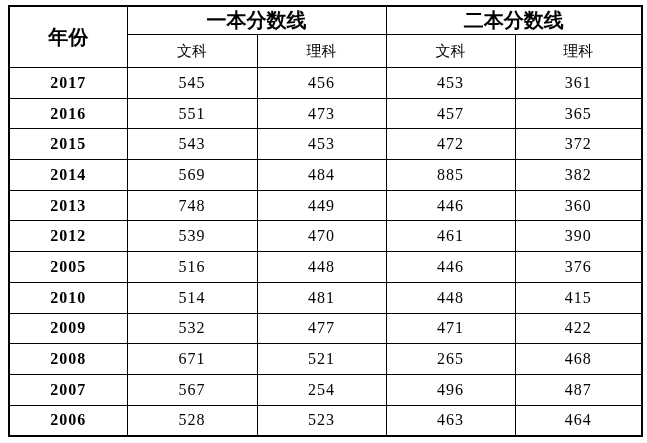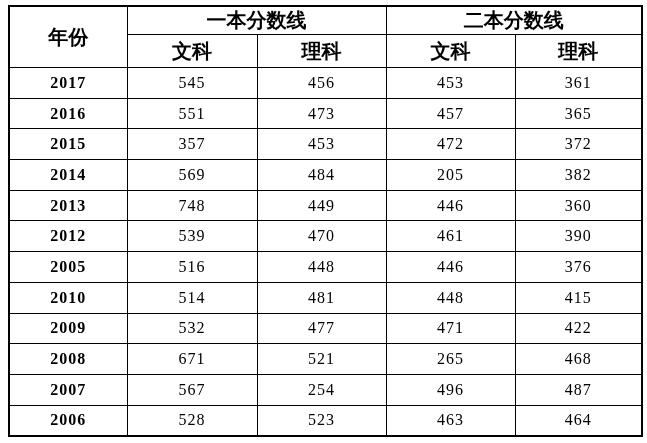--- a/index.html
+++ b/index.html
@@ -34,22 +34,22 @@
     overflow: hidden;
     white-space: nowrap;
   }
   tr.group-header-row th {
     height: 26px;
     font-size: 20px;
     font-weight: bold;
   }
   tr.sub-header-row th {
     height: 32px;
-    font-size: 20px;
-    font-weight: bold;
+    font-size: 15px;
+    font-weight: normal;
   }
   th.year-header {
     font-size: 15px;
     font-weight: bold;
   }
   tbody th.year-cell {
     height: 29.7px;
     font-size: 16px;
     font-weight: bold;
     letter-spacing: 1px;
@@ -95,30 +95,30 @@
         </tr>
         <tr>
           <th class="year-cell">2016</th>
           <td class="score-cell">551</td>
           <td class="score-cell">473</td>
           <td class="score-cell">457</td>
           <td class="score-cell">365</td>
         </tr>
         <tr>
           <th class="year-cell">2015</th>
-          <td class="score-cell">357</td>
+          <td class="score-cell">543</td>
           <td class="score-cell">453</td>
           <td class="score-cell">472</td>
           <td class="score-cell">372</td>
         </tr>
         <tr>
           <th class="year-cell">2014</th>
           <td class="score-cell">569</td>
           <td class="score-cell">484</td>
-          <td class="score-cell">205</td>
+          <td class="score-cell">885</td>
           <td class="score-cell">382</td>
         </tr>
         <tr>
           <th class="year-cell">2013</th>
           <td class="score-cell">748</td>
           <td class="score-cell">449</td>
           <td class="score-cell">446</td>
           <td class="score-cell">360</td>
         </tr>
         <tr>

